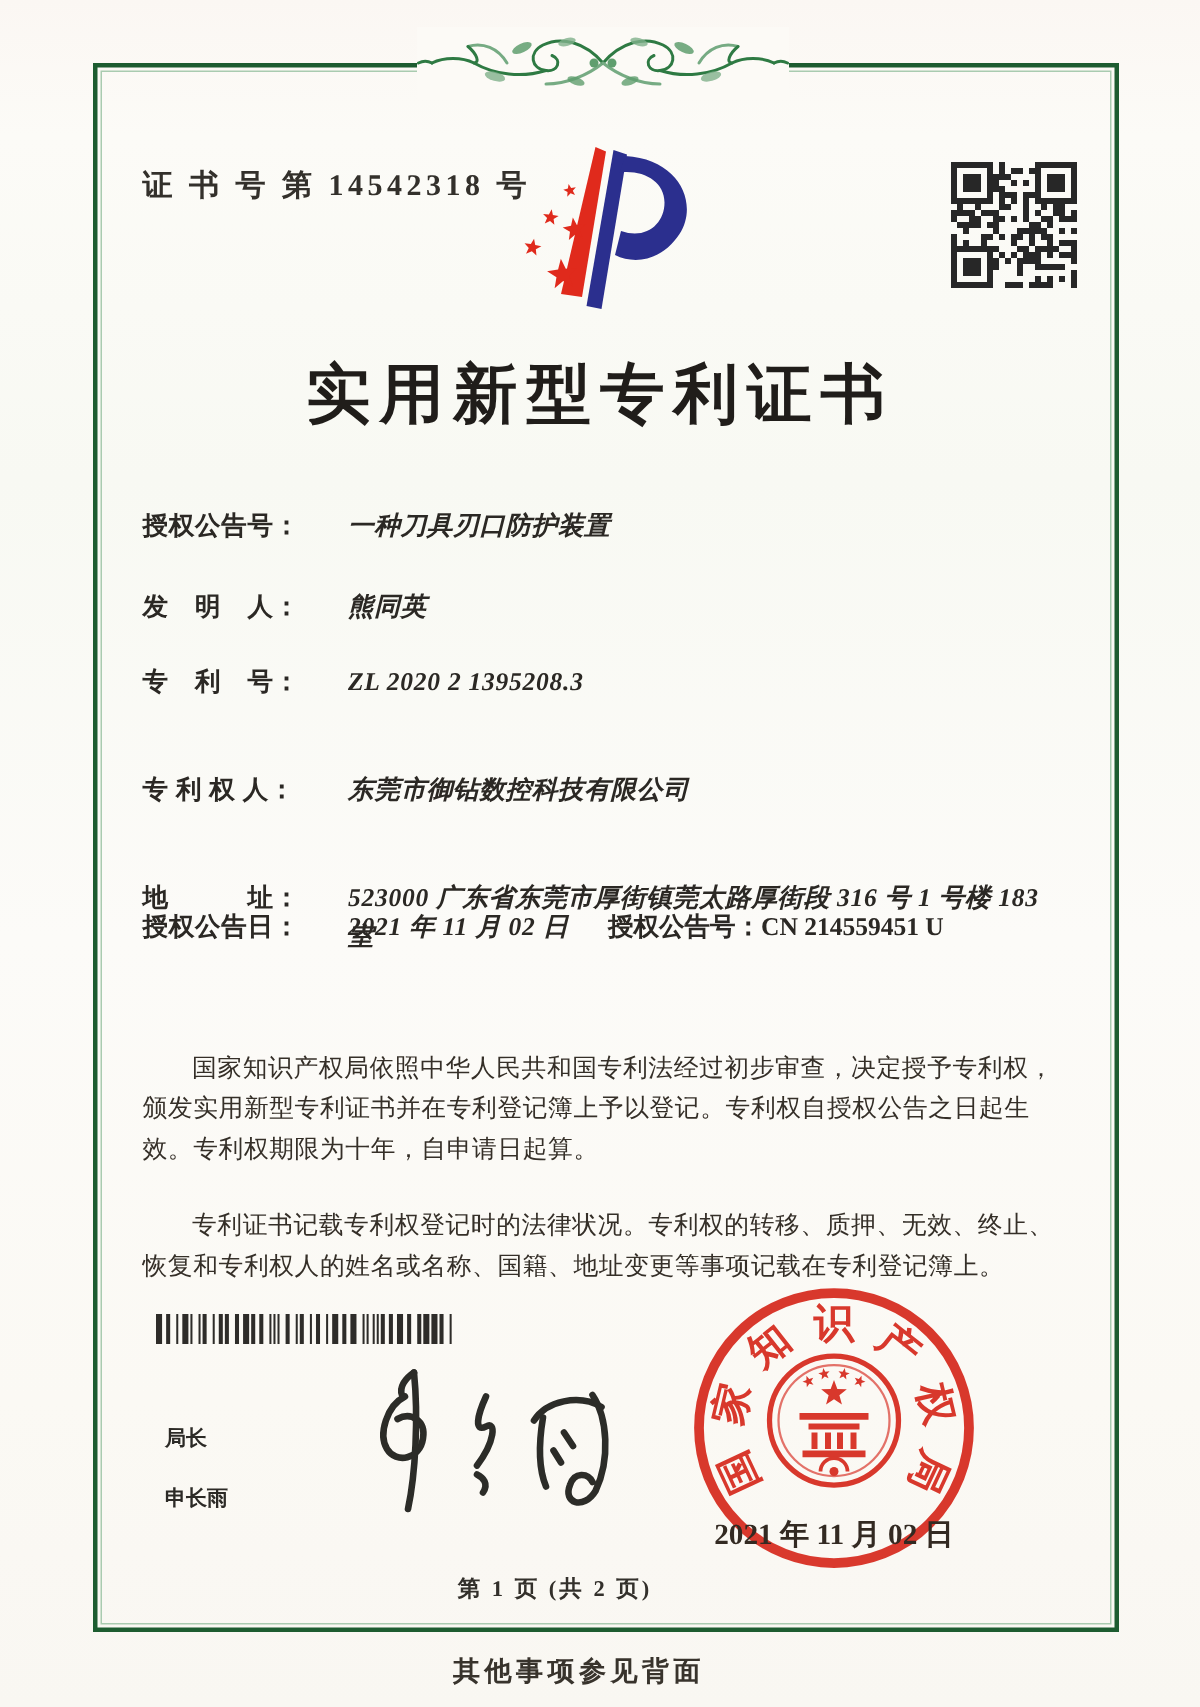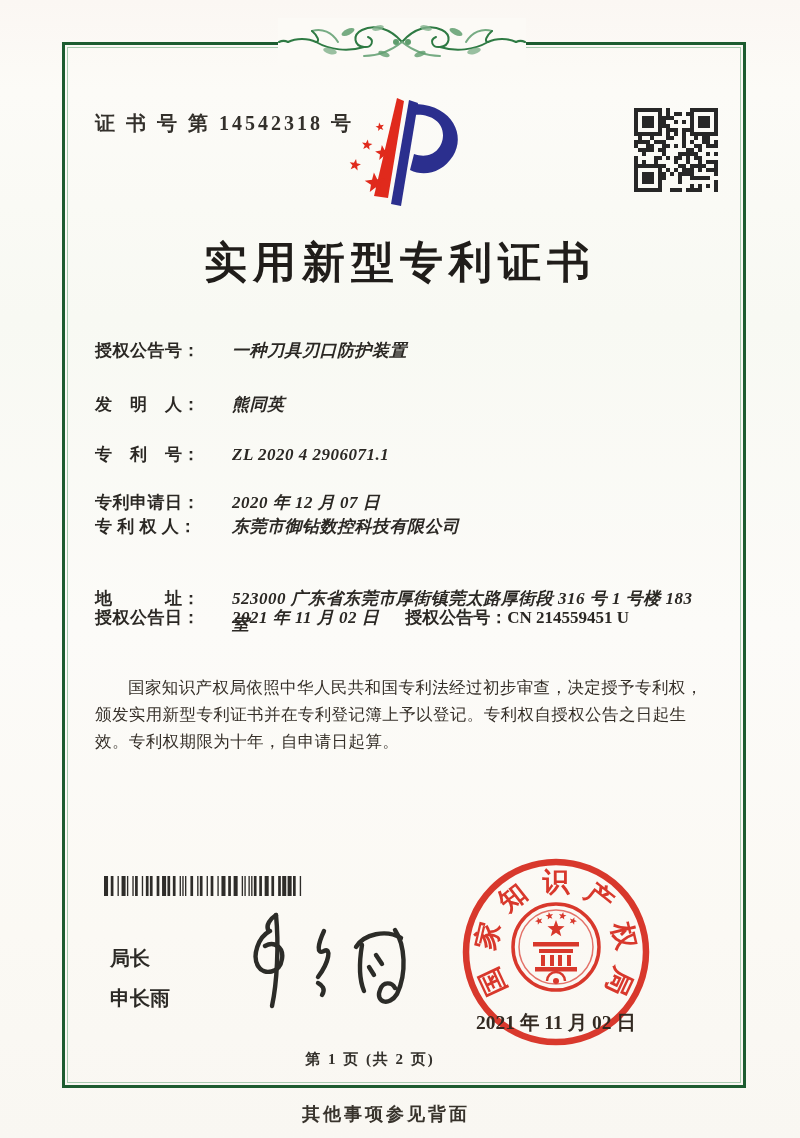--- a/index.html
+++ b/index.html
@@ -37,26 +37,26 @@
     font-size:17px; font-weight:bold; color:#2b2824; line-height:1.5;
   }
   .row .lbl { width:137px; flex:0 0 137px; white-space:pre; letter-spacing:0.5px; }
   .row .val { max-width:472px; letter-spacing:0.5px;font-style:italic; }
   .row .pair2 { display:flex; margin-left:26px;text-align:right; }
   .legal {
     position:absolute; left:95px; top:674px; width:622px;
     font-size:16.5px; line-height:27px; color:#352f28; letter-spacing:0.4px;
     font-weight:500;
   }
-  .legal p { text-indent:2em; }
+  .legal p { text-indent:2em;margin-top:24px; }
   .barcode { position:absolute; left:104px; top:876px; width:202px; height:20px; }
   .signer {
     position:absolute; left:110px; top:938px;
     font-family:"Liberation Sans","DejaVu Sans",sans-serif;
-    font-size:20px; font-weight:bold; color:#2c2a26; line-height:40px;
+    font-size:14px; font-weight:bold; color:#2c2a26; line-height:40px;
   }
   .signature { position:absolute; left:218px; top:903px; width:212px; height:118px; }
   .seal { position:absolute; left:456px; top:850px; width:200px; height:200px; }
   .page-info {
     position:absolute; left:0; top:1050px; width:800px; text-align:center;
     transform:translateX(-30px);
     font-size:15px; font-weight:bold; letter-spacing:2px; color:#33302b;
   }
   .back-note {
     position:absolute; left:0; top:1102px; width:800px; text-align:center;
@@ -345,45 +345,42 @@
   <div class="row" style="top:338px">
     <span class="lbl">授权公告号：</span>
     <span class="val">一种刀具刃口防护装置</span>
   </div>
   <div class="row" style="top:392px">
     <span class="lbl">发　明　人：</span>
     <span class="val">熊同英</span>
   </div>
   <div class="row" style="top:442px">
     <span class="lbl">专　利　号：</span>
-    <span class="val">ZL 2020 4 2906071.1</span>
-  </div>
-  <div class="row" style="top:490px">
-    <span class="lbl">专利申请日：</span>
-    <span class="val">2020 年 12 月 07 日</span>
+    <span class="val">ZL 2020 2 1395208.3</span>
   </div>
   <div class="row" style="top:514px">
     <span class="lbl">专 利 权 人：</span>
     <span class="val">东莞市御钻数控科技有限公司</span>
   </div>
   <div class="row" style="top:586px">
     <span class="lbl">地　　　址：</span>
     <span class="val">523000 广东省东莞市厚街镇莞太路厚街段 316 号 1 号楼 183 室</span>
   </div>
   <div class="row" style="top:605px">
     <span class="lbl">授权公告日：</span>
     <span class="val">2021 年 11 月 02 日</span>
     <span class="pair2">
       <span>授权公告号：</span>
       <span>CN 214559451 U</span>
     </span>
   </div>
 
   <div class="legal">
     <p>国家知识产权局依照中华人民共和国专利法经过初步审查，决定授予专利权，颁发实用新型专利证书并在专利登记簿上予以登记。专利权自授权公告之日起生效。专利权期限为十年，自申请日起算。</p>
+    <p>专利证书记载专利权登记时的法律状况。专利权的转移、质押、无效、终止、恢复和专利权人的姓名或名称、国籍、地址变更等事项记载在专利登记簿上。</p>
   </div>
 
   <svg class="barcode" viewBox="0 0 202 20" id="barcode-svg">
       <rect x="0.00" y="0" width="4.05" height="20" fill="#2e2c29"></rect>
       <rect x="6.75" y="0" width="2.70" height="20" fill="#2e2c29"></rect>
       <rect x="13.50" y="0" width="1.35" height="20" fill="#2e2c29"></rect>
       <rect x="17.55" y="0" width="4.05" height="20" fill="#2e2c29"></rect>
       <rect x="22.95" y="0" width="1.35" height="20" fill="#2e2c29"></rect>
       <rect x="28.35" y="0" width="1.35" height="20" fill="#2e2c29"></rect>
       <rect x="31.05" y="0" width="2.70" height="20" fill="#2e2c29"></rect>

